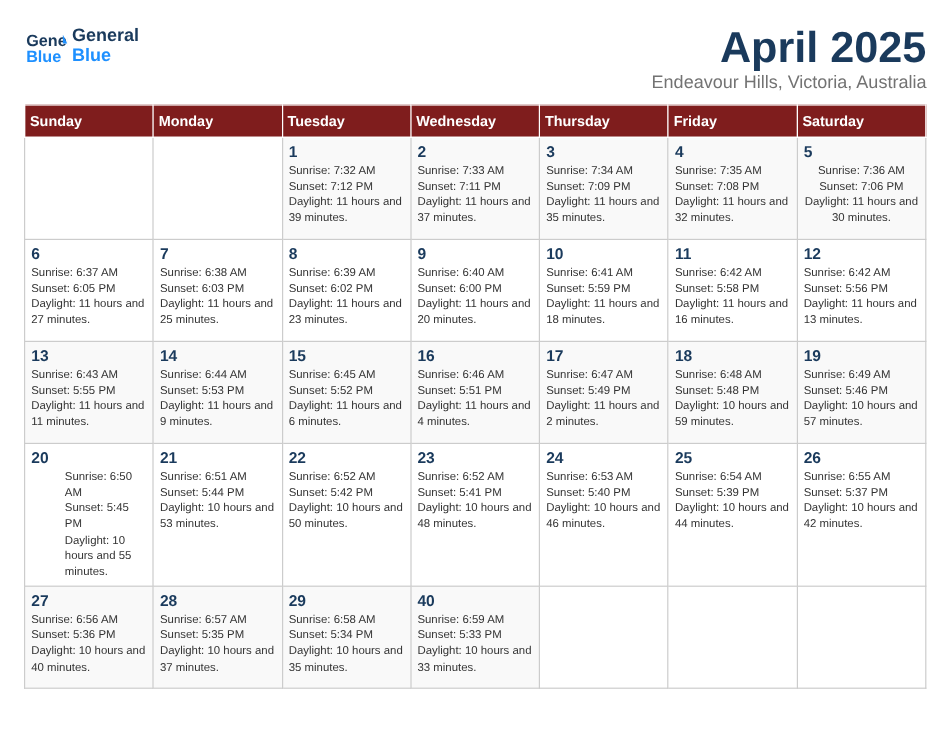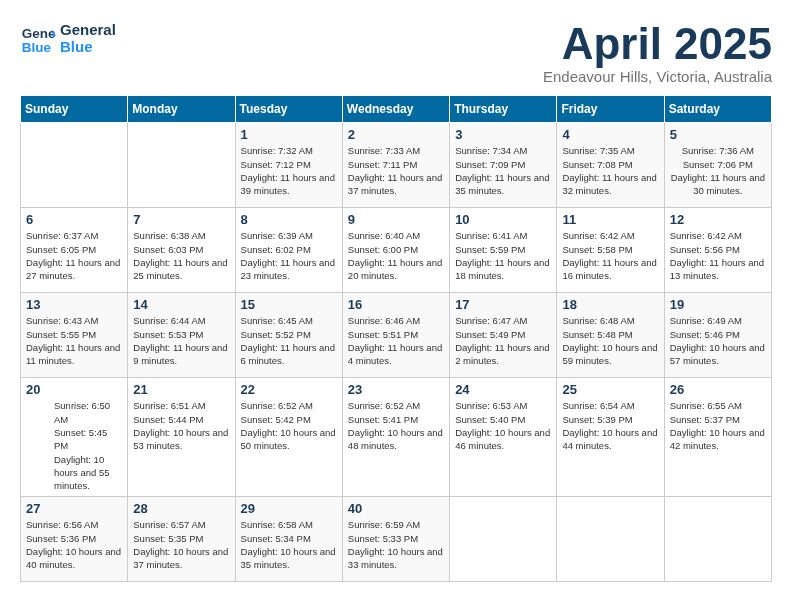--- a/index.html
+++ b/index.html
@@ -22,36 +22,36 @@
       gap: 4px;
     }
     .logo-icon {
       width: 36px;
       height: 36px;
     }
     .title-block {
       text-align: right;
     }
     .month-title {
-      font-size: 44px;
+      font-size: 36px;
       font-weight: bold;
       color: #1a3a5c;
       line-height: 1.1;
     }
     .subtitle {
       font-size: 15px;
       color: #737373;
     }
     table {
       width: 100%;
       border-collapse: collapse;
       table-layout: fixed;
     }
     thead tr th {
-      background: #0369a1;
+      background: #7f1d1d;
       color: #fff;
       font-size: 12px;
       font-weight: bold;
       padding: 6px 4px;
       text-align: left;
       border: 1px solid #fff;
     }
     tbody tr td {
       border: 1px solid #ccc;
       vertical-align: top;

